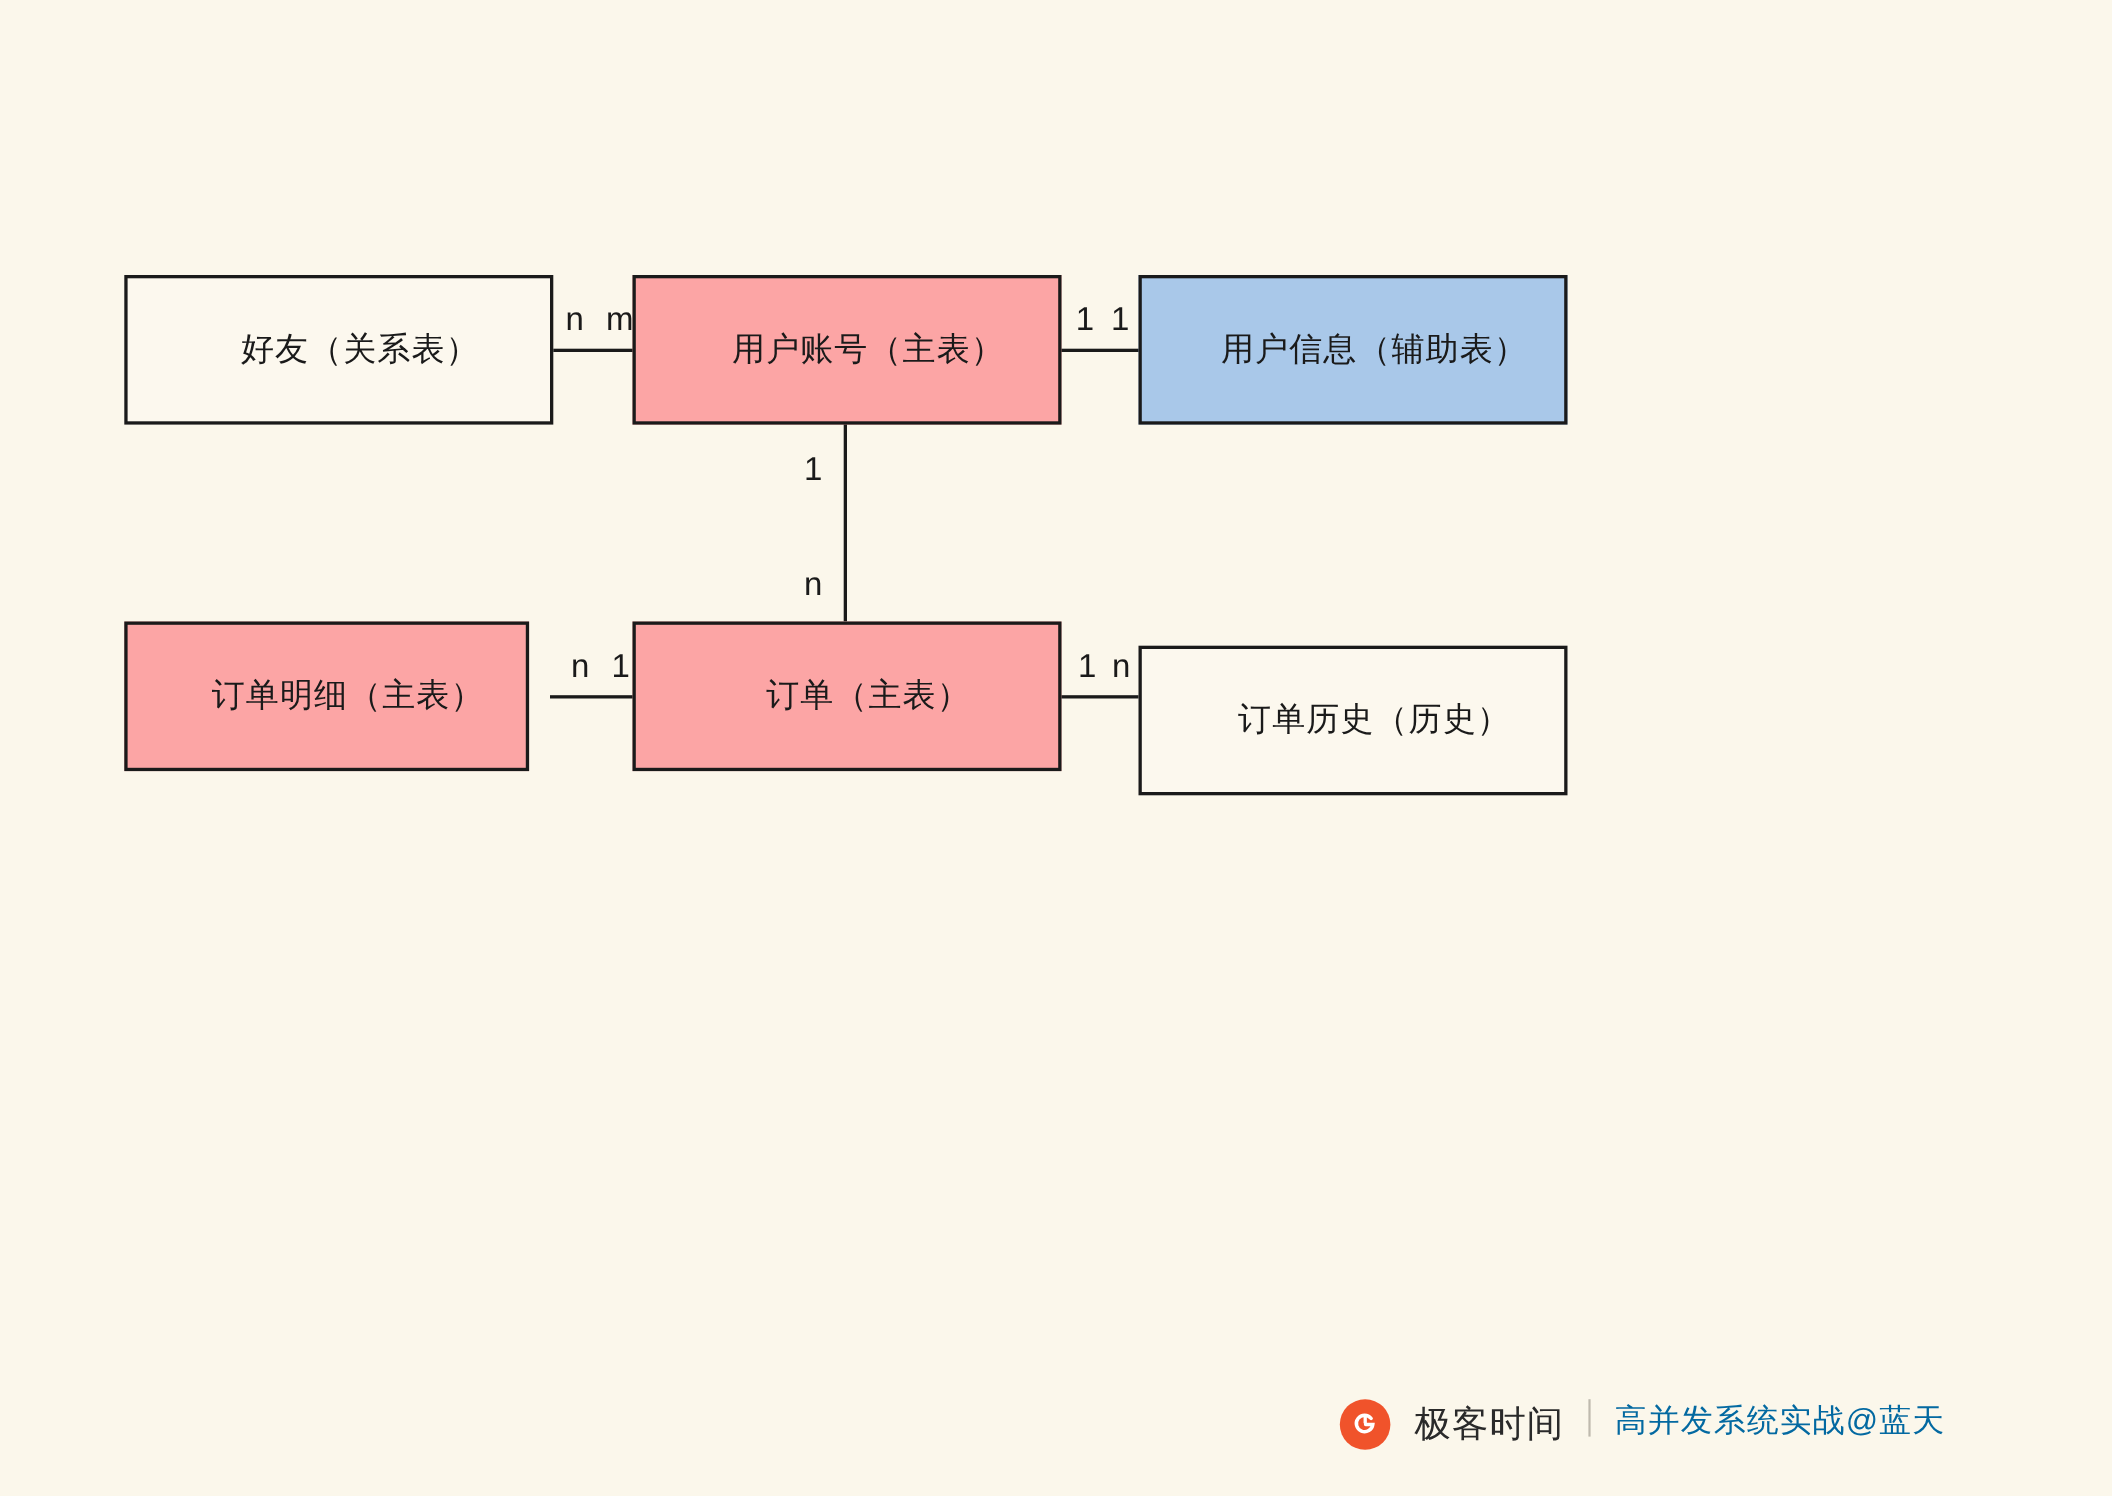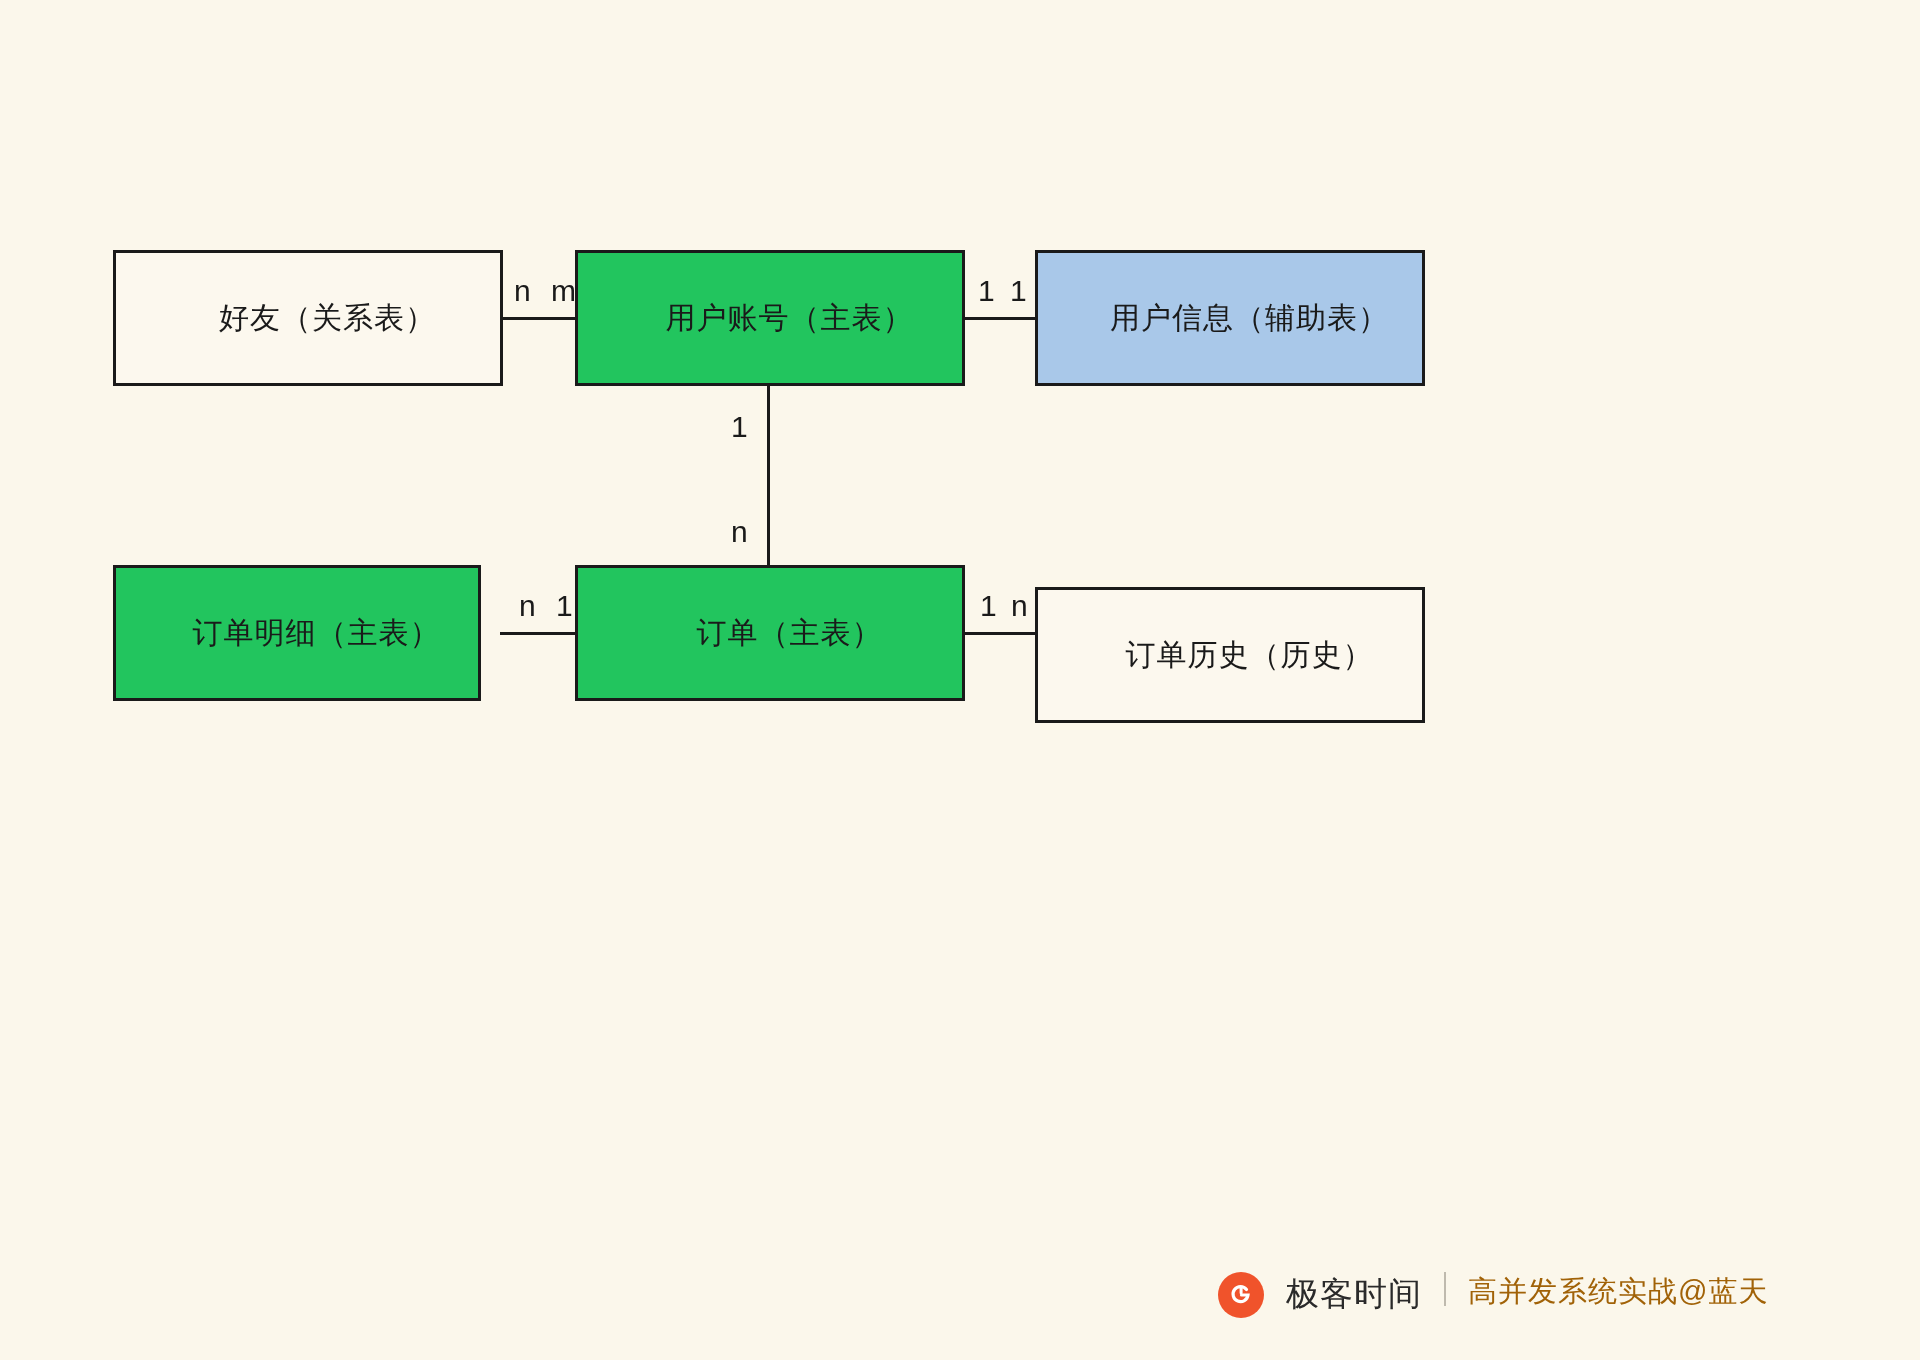--- a/index.html
+++ b/index.html
@@ -27,21 +27,21 @@
     display: flex;
     align-items: center;
     justify-content: center;
     font-size: 30px;
     color: #1A1A1A;
     letter-spacing: 1px;
     line-height: 1.2;
     padding-left: 39px;
   }
   .fill-cream { background: #FCF8EE; }
-  .fill-yellow { background: #22c55e; }
+  .fill-yellow { background: #fca5a5; }
   .fill-blue  { background: #A9C8E9; font-family: Liberation Serif, serif; }
 
   .edge {
     position: absolute;
     background: #1A1A1A;
   }
   .edge-h { height: 3px; }
   .edge-v { width: 3px; }
 
   .card-label {
@@ -81,21 +81,21 @@
     letter-spacing: 1px;
     white-space: nowrap;
   }
   #wm-sep {
     width: 2px;
     height: 34px;
     background: #BFBAAE;
   }
   #wm-course {
     font-size: 29px;
-    color: #a16207;
+    color: #0369a1;
     letter-spacing: 1px;
     white-space: nowrap;
   }
 </style>
 </head>
 <body>
 
 <div id="canvas">
 
   <div class="edge edge-h" style="left:500px; top:317px; width:80px;"></div>

